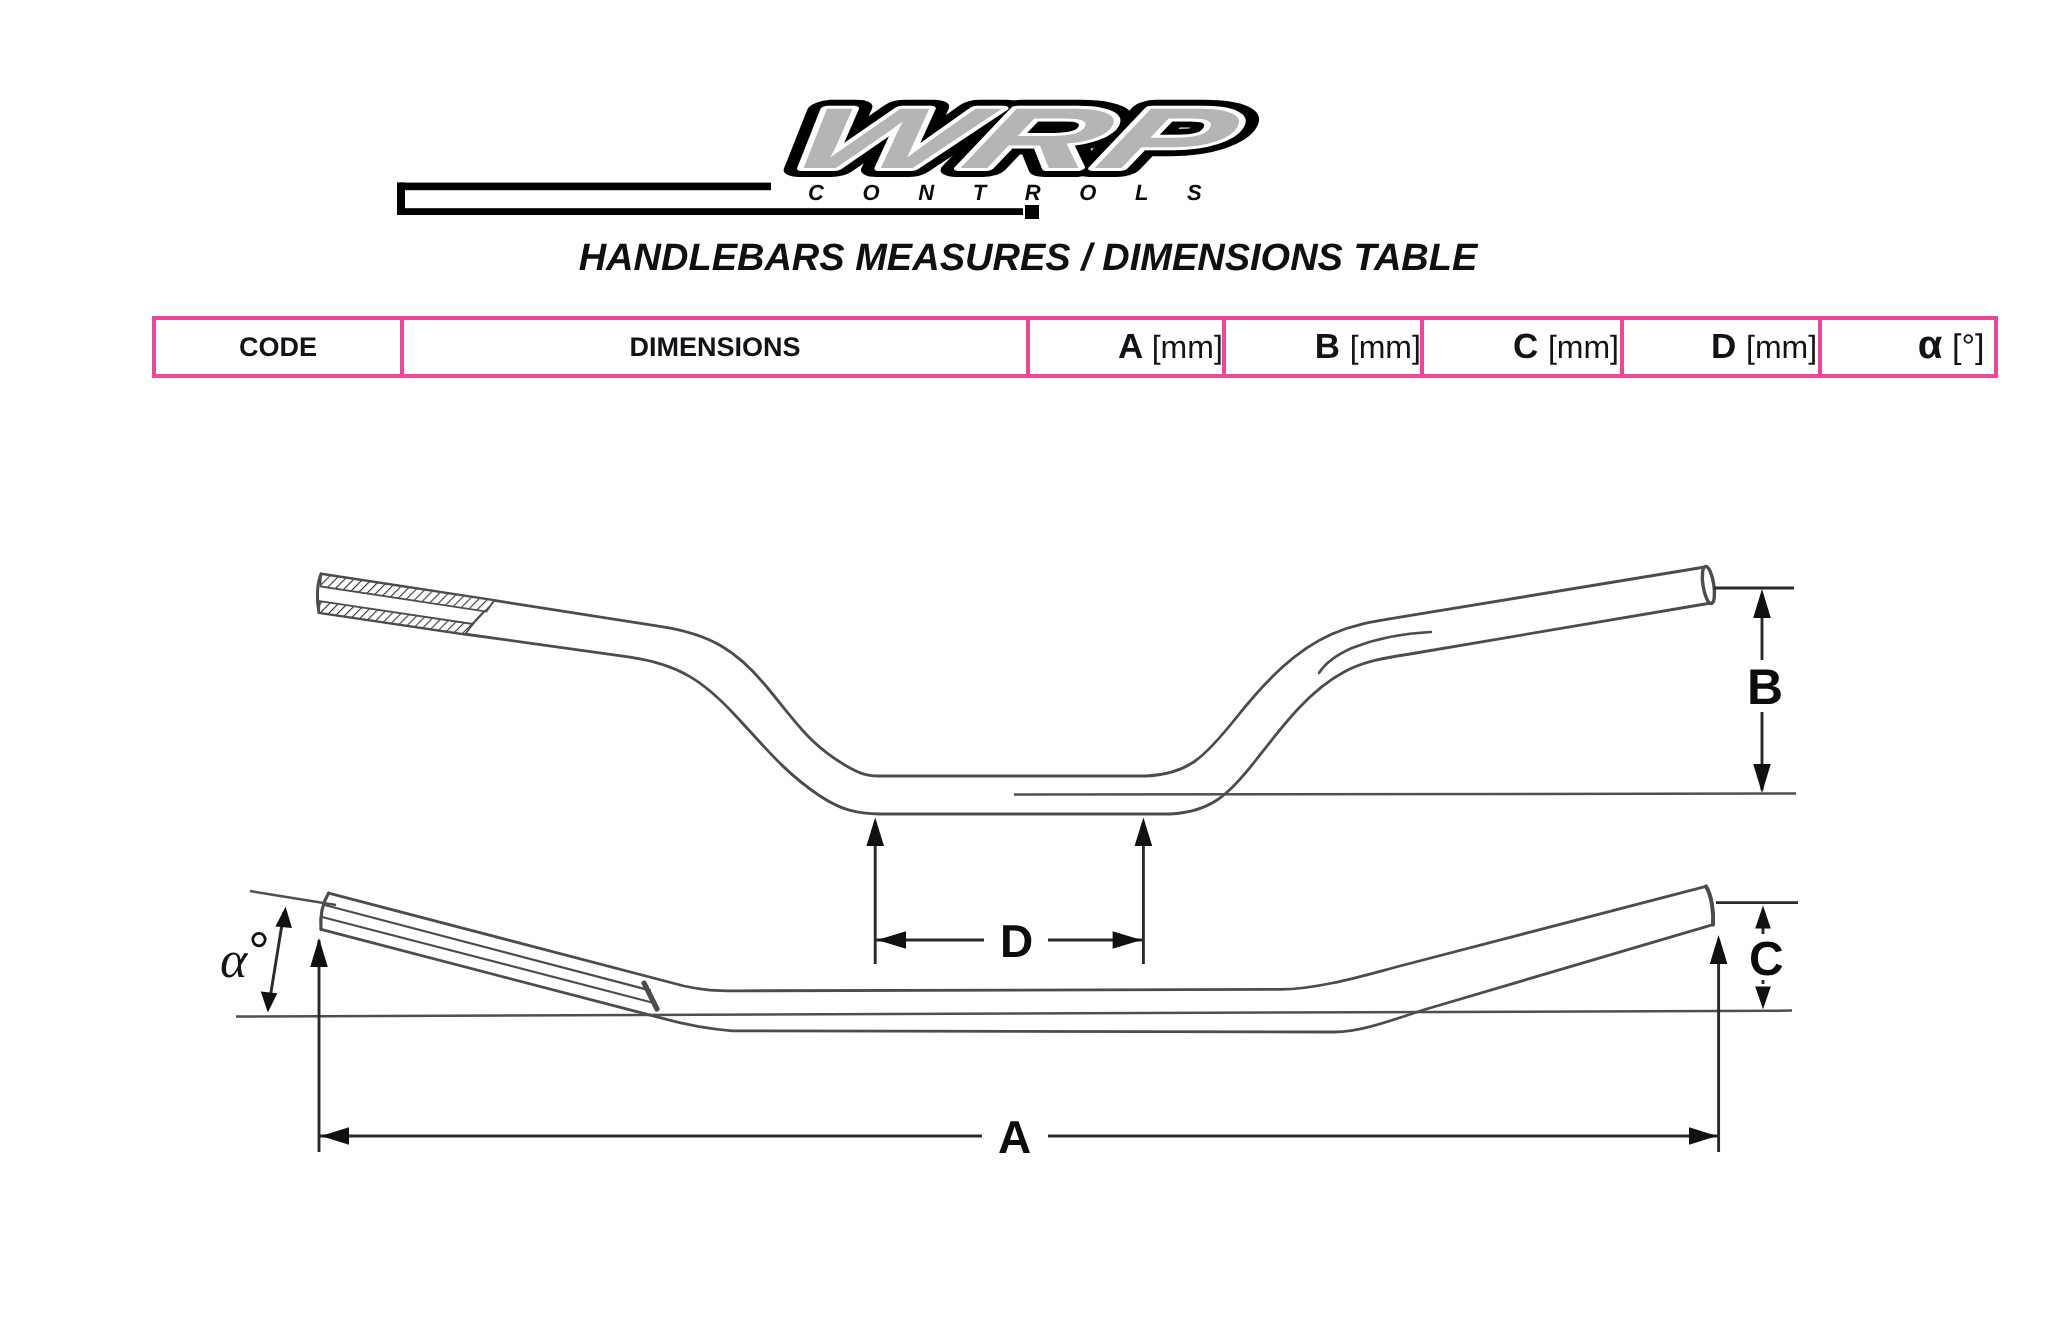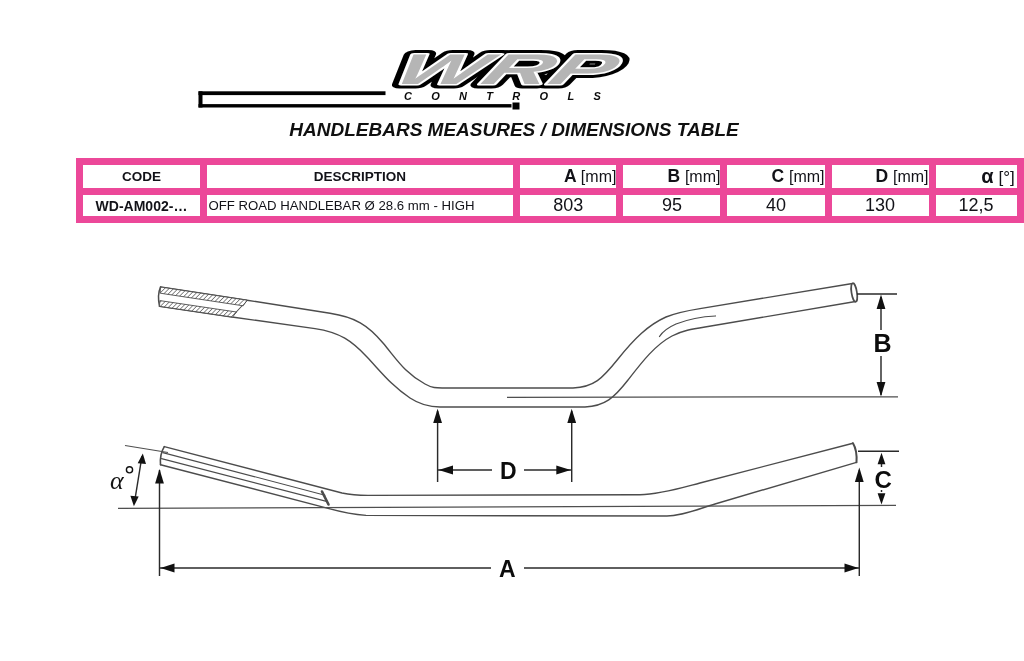--- a/index.html
+++ b/index.html
@@ -3,21 +3,21 @@
 <meta charset="utf-8">
 <style>
   html,body{margin:0;padding:0;background:#fff;}
   body{width:1024px;height:661px;position:relative;overflow:hidden;
        font-family:"Liberation Sans", sans-serif;}
   #heading{position:absolute;left:0;top:119px;width:1028px;text-align:center;
     font-size:19px;font-weight:bold;font-style:italic;color:#101010;
     letter-spacing:0;}
   table{position:absolute;left:76px;top:158px;border-collapse:collapse;
     table-layout:fixed;color:#121218;}
-  td,th{border:7px solid #ec4899;padding:0;overflow:hidden;white-space:nowrap;}
+  td,th{border:2px solid #ec4899;padding:0;overflow:hidden;white-space:nowrap;}
   .hdr1{font-size:13.5px;font-weight:bold;text-align:center;}
   .hdrL{font-size:17.5px;font-weight:bold;text-align:center;padding-left:44px;}
   .hdrL span{font-weight:normal;font-size:16px;}
   .code{font-size:14px;font-weight:bold;text-align:center;}
   .desc{font-size:13.2px;text-align:left;padding-left:1.5px;}
   .num{font-size:18px;text-align:center;font-weight:normal;}
 </style>
 </head>
 <body>
 
@@ -45,35 +45,26 @@
       <col style="width:313px">
       <col style="width:90px">
     <col style="width:88px">
       <col style="width:87px">
       <col style="width:89px">
     <col style="width:88px">
   </colgroup>
   <tbody>
       <tr style="height:29px">
     <td class="hdr1">CODE</td>
-        <td class="hdr1">DESCRIPTION</td>
+        <td class="hdr1">DIMENSIONS</td>
     <td class="hdrL">A <span>[mm]</span></td>
         <td class="hdrL">B <span>[mm]</span></td>
     <td class="hdrL">C <span>[mm]</span></td>
         <td class="hdrL">D <span>[mm]</span></td>
     <td class="hdrL"><span style="font-weight:bold;font-size:20px;">α</span> <span style="font-size:17px;">[°]</span></td>
-  </tr>
-  <tr style="height:22.5px">
-    <td class="code">WD-AM002-…</td>
-        <td class="desc">OFF ROAD HANDLEBAR Ø 28.6 mm - HIGH</td>
-    <td class="num">803</td>
-        <td class="num">95</td>
-        <td class="num">40</td>
-    <td class="num">130</td>
-        <td class="num">12,5</td>
   </tr>
 </tbody>
   </table>
 
 <svg id="diagram" width="1024" height="661" viewBox="0 0 1024 661" style="position:absolute;left:0;top:0;">
   <defs>
     <pattern id="hatch" width="3.2" height="3.2" patternUnits="userSpaceOnUse" patternTransform="rotate(45)">
       <rect width="3.2" height="3.2" fill="#fff"></rect>
       <line x1="0" y1="0" x2="0" y2="3.2" stroke="#333" stroke-width="1.1"></line>
     </pattern>

